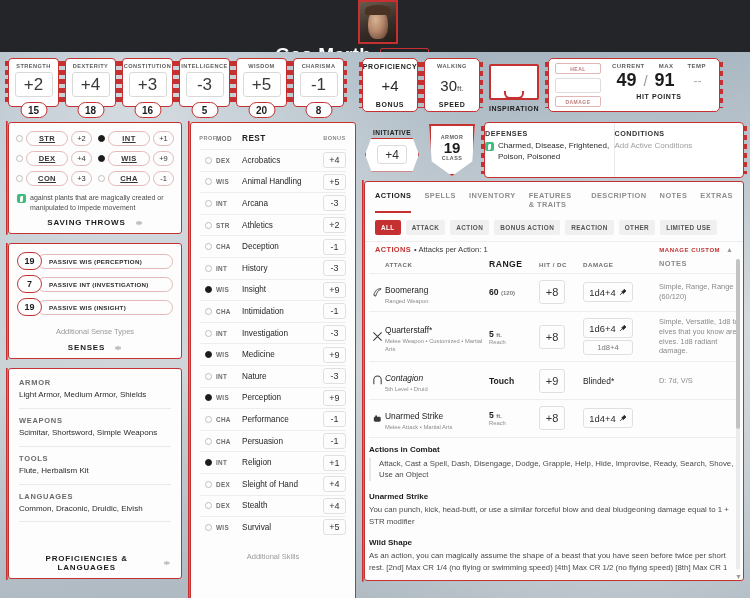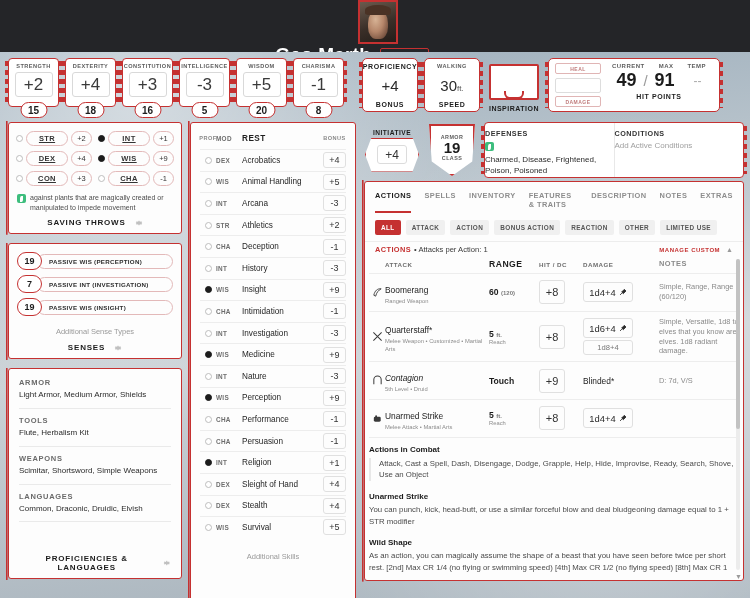--- a/index.html
+++ b/index.html
@@ -277,21 +277,21 @@
     display: flex; position: relative;
   }
   .def-cond::before,.def-cond::after{
     content:""; position:absolute; top:3px; bottom:3px; width:4px;
     background: repeating-linear-gradient(to bottom,#c53131 0 5px,transparent 5px 9px);
   }
   .def-cond::before{left:-4px;} .def-cond::after{right:-4px;}
   .dc-half { flex: 1; padding: 6px 0; }
   .dc-half + .dc-half { border-left: 1px solid #e8e8e8; }
   .dc-head { font-size: 7.2px; font-weight: bold; letter-spacing: .5px; color: #333; }
-  .dc-body { font-size: 8px; color: #2b2b2b; margin-top: 3px; line-height: 1.35; display: flex; gap: 4px; flex-direction: column; }
+  .dc-body { font-size: 8px; color: #2b2b2b; margin-top: 3px; line-height: 1.35; display: flex; gap: 4px; }
   .dc-placeholder { font-size: 8px; color: #a0a0a0; margin-top: 3px; }
 
   .main-panel { margin-top: 3px; height: 400px; padding: 7px 0 0; display: flex; flex-direction: column; }
   .tabs { display: flex; gap: 13px; padding: 2px 10px 0; }
   .tab { font-size: 7.4px; font-weight: bold; letter-spacing: .45px; color: #8d8d8d; padding-bottom: 4px; }
   .tab.active { color: #1c1c1c; border-bottom: 2px solid #c53131; }
   .filters { display: flex; gap: 5px; padding: 7px 10px 6px; }
   .pill {
     font-size: 6.4px; font-weight: bold; letter-spacing: .4px; color: #555;
     background: #f0f0f0; border-radius: 2px; padding: 4px 6px;
@@ -549,26 +549,26 @@
             </svg>
         </div>
       </div>
 
       <div class="frame prof-lang-panel">
         <div class="pl-block">
           <div class="pl-head">ARMOR</div>
           <div class="pl-body">Light Armor, Medium Armor, Shields</div>
         </div>
         <div class="pl-block">
+          <div class="pl-head">WEAPONS</div>
+          <div class="pl-body">Scimitar, Shortsword, Simple Weapons</div>
+        </div>
+        <div class="pl-block">
           <div class="pl-head">TOOLS</div>
           <div class="pl-body">Flute, Herbalism Kit</div>
-        </div>
-        <div class="pl-block">
-          <div class="pl-head">WEAPONS</div>
-          <div class="pl-body">Scimitar, Shortsword, Simple Weapons</div>
         </div>
         <div class="pl-block">
           <div class="pl-head">LANGUAGES</div>
           <div class="pl-body">Common, Draconic, Druidic, Elvish</div>
         </div>
         <div style="flex:1"></div>
         <div class="panel-label">
           <span>PROFICIENCIES &amp; LANGUAGES</span>
           <svg class="gear" viewBox="0 0 24 24">
               <path fill="#666" d="M12 8a4 4 0 1 0 0 8 4 4 0 0 0 0-8zm10 4-2-1.3.3-2.4-2.2-1.3-1.8 1.6-2.2-.9L13.3 5h-2.6l-.8 2.7-2.2.9L5.9 7 3.7 8.3 4 10.7 2 12l2 1.3-.3 2.4 2.2 1.3 1.8-1.6 2.2.9.8 2.7h2.6l.8-2.7 2.2-.9 1.8 1.6 2.2-1.3-.3-2.4z"></path>

